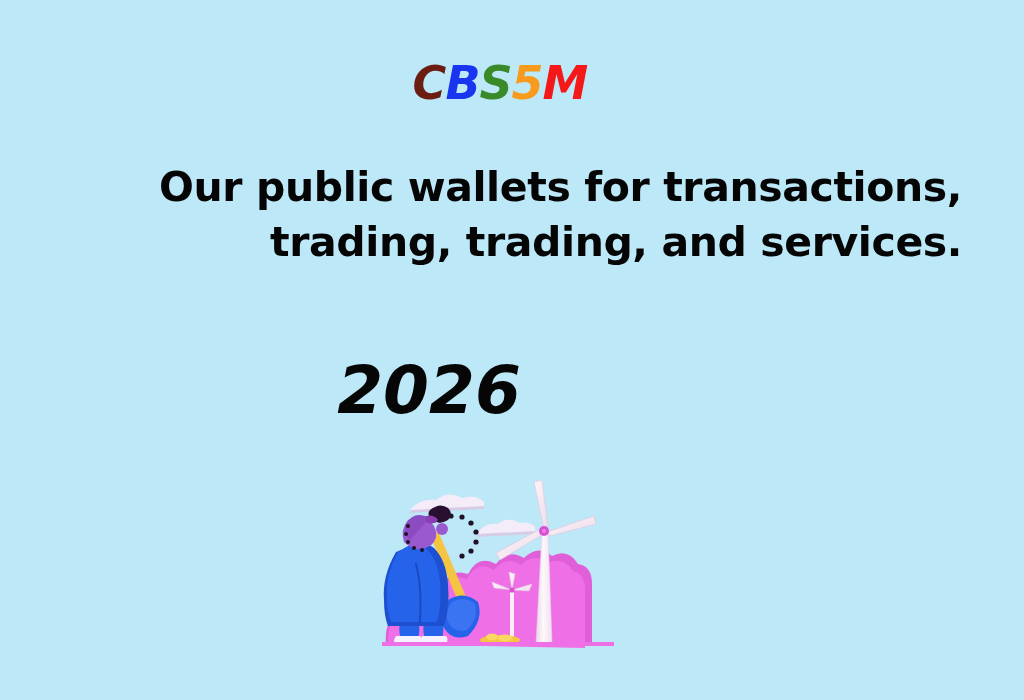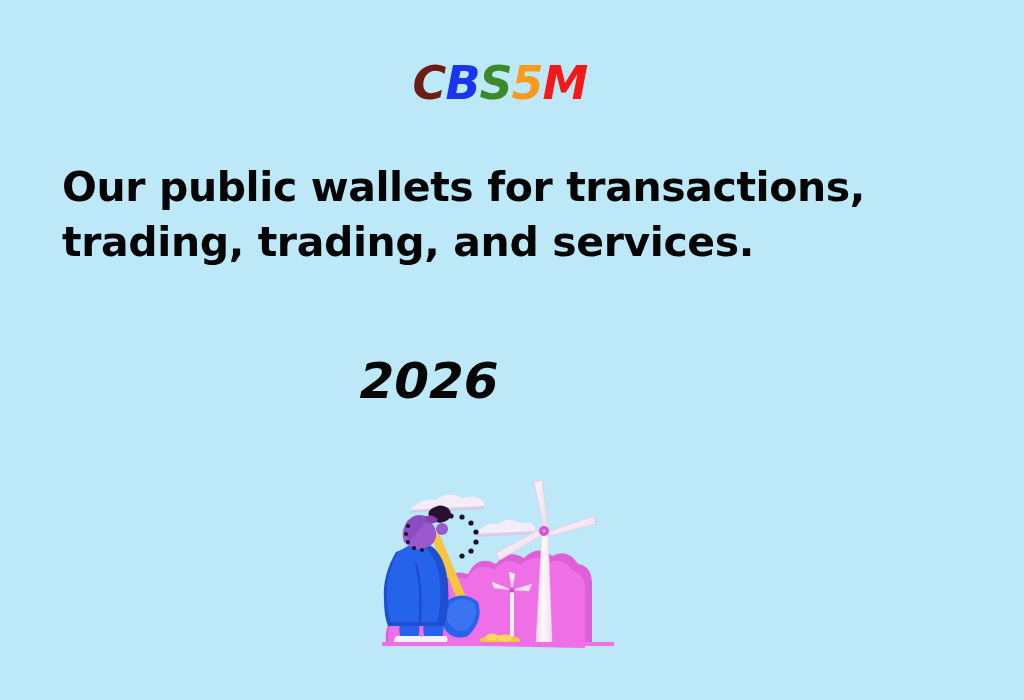--- a/index.html
+++ b/index.html
@@ -37,39 +37,39 @@
     font-family: "DejaVu Sans", sans-serif;
   }
   .logo span { display: inline-block; }
 
   
   .headline {
     position: absolute;
     top: 160px;
     left: 62px;
     width: 900px;
-    text-align: left;
+    text-align: right;
     color: #050505;
     font-size: 41px;
     font-weight: bold;
     line-height: 1.35;
     letter-spacing: -0.4px;
     font-family: "DejaVu Sans", sans-serif;
   }
   .headline-line { display: block; }
 
   
   .year {
     position: absolute;
     top: 352px;
     left: 0;
     width: 858px;
     text-align: center;
     color: #060606;
-    font-size: 50px;
+    font-size: 66px;
     font-weight: bold;
     font-style: italic;
     letter-spacing: 0px;
     font-family: "DejaVu Sans", sans-serif;
   }
 
   
   .illustration {
     position: absolute;
     left: 372px;

